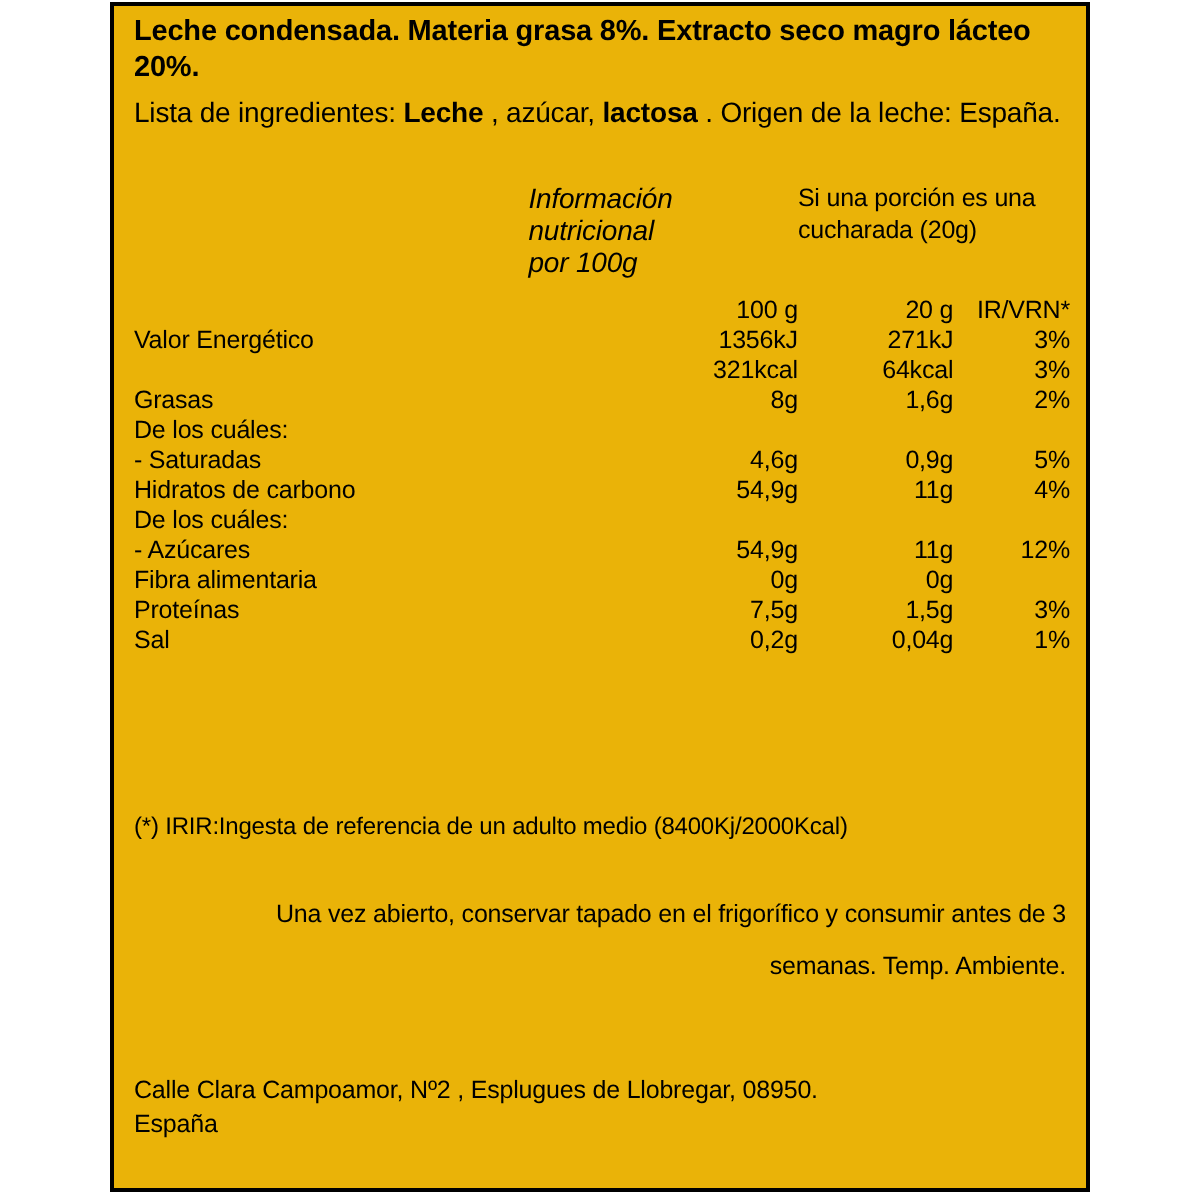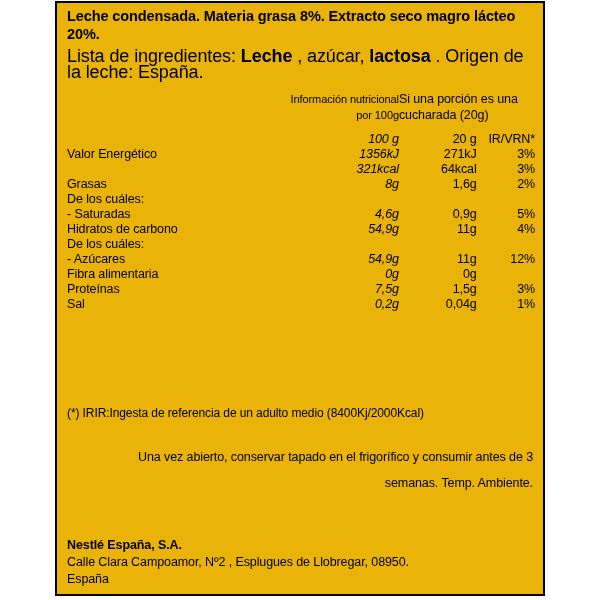--- a/index.html
+++ b/index.html
@@ -29,21 +29,21 @@
   
   #product-title {
     font-size: 14.5px;
     font-weight: bold;
     line-height: 18px;
     padding-top: 4px;
     letter-spacing: -0.1px;
   }
 
   #ingredients-line {
-    font-size: 18px;
+    font-size: 14px;
     line-height: 16px;
     padding-top: 5px;
     letter-spacing: -0.1px;
   }
   #ingredients-line b { font-weight: bold; }
 
   
   #nutrition-table {
     position: absolute;
     left: 0;
@@ -53,30 +53,30 @@
 
   table.nutri {
     width: 100%;
     border-collapse: collapse;
     font-size: 12.5px;
     letter-spacing: -0.1px;
   }
   table.nutri td { padding: 0; vertical-align: top; }
 
   .col-label   { width: 200px; padding-left: 10px !important; }
-  .col-100     { width: 130px; text-align: right; font-style: italic; }
+  .col-100     { width: 130px; text-align: right; }
   .col-20      { width: 75px;  text-align: right; }
   .col-pct     { width: 64px;  text-align: right; padding-right: 8px !important; }
 
   .hdr-row td { padding-bottom: 2px; }
   .hdr-100 {
-    text-align: right;
-    font-size: 11px;
+    font-size: 14px;
     line-height: 16px;
     padding-right: 0px;
+    font-style: italic;
   }
   .hdr-20 {
     text-align: left;
     font-size: 12.5px;
     line-height: 16px;
   }
 
   .data-row td { height: 15px; line-height: 15px; }
   .spacer-sm td { height: 9px; }
 
@@ -230,18 +230,17 @@
 
     </table>
   </div>
 
   <div class="pad" id="footnote-ir">(*) IRIR:Ingesta de referencia de un adulto medio (8400Kj/2000Kcal)</div>
 
   <div class="pad" id="storage-note">Una vez abierto, conservar tapado en el frigorífico y consumir antes de 3 semanas. Temp. Ambiente.</div>
 
 
   <div class="pad" id="company-block">
-    <div id="company-name">Nestlé España, S.A.</div>
     <div>Calle Clara Campoamor, Nº2 , Esplugues de Llobregar, 08950.</div>
     <div>España</div>
   </div>
 
 </div>
 
 </body></html>

